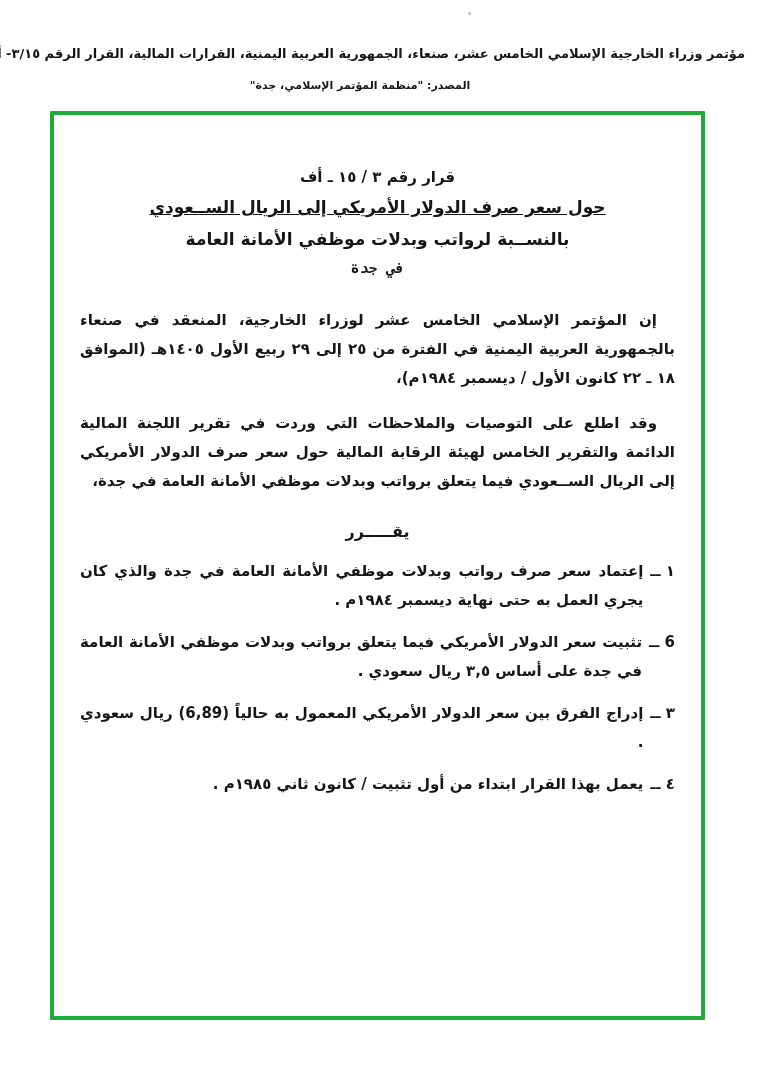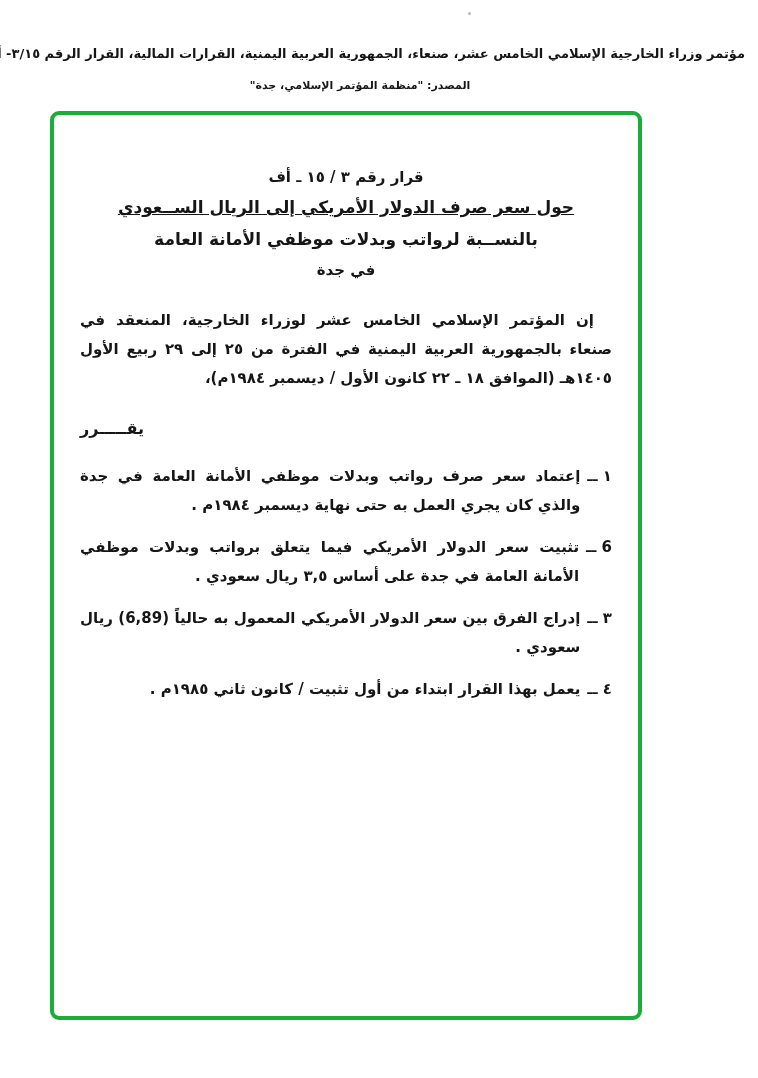--- a/index.html
+++ b/index.html
@@ -27,53 +27,53 @@
   }
   .hdr-line2 {
     position:absolute; top:79px; left:200px; width:320px;
     text-align:center;
     font-size:11px; font-weight:bold;
     direction:rtl;
   }
 
   .green-box {
     position:absolute; top:111px; left:50px;
-    width:592px; height:909px;
+    width:655px; height:909px;
     box-sizing:border-box;
     border:4px solid #1cad38;
-    border-radius:9px;
+    border-radius:1px;
     padding:52px 26px 0 26px;
   }
 
   .title-block { margin-bottom:26px; }
   .title-block p {
     margin:0 0 9px 0;
     text-align:center;
     font-weight:bold;
     line-height:1.35;
   }
   .title-num   { font-size:15px; }
   .title-main  { font-size:17px;text-decoration:underline; }
   .title-sub   { font-size:17px; }
-  .title-place { font-size:15px; }
+  .title-place { font-size:15px;font-family:Liberation Mono, monospace; }
 
   .para {
     margin:0 0 16px 0;
     font-size:15px; font-weight:bold;
     line-height:29px;
     text-align:justify;
     text-align-last:right;
     direction:rtl;
   }
   .para.indent { text-indent:18px; }
   .para.single { text-align:right; }
 
   .decide {
-    margin:26px 0 24px 0;
-    text-align:left;
+    margin:26px 0 16px 0;
+    text-align:center;
     font-size:16px; font-weight:bold;
   }
 
   .items { }
   .item {
     display:flex;
     direction:rtl;
     gap:7px;
     margin:0 0 13px 0;
     font-size:15px; font-weight:bold;
@@ -101,20 +101,21 @@
 
     <div class="title-block">
       <p class="title-num">قرار رقم ٣ / ١٥ ـ أف</p>
       <p class="title-main">حول سعر صرف الدولار الأمريكي إلى الريال الســعودي</p>
       <p class="title-sub">بالنســبة لرواتب وبدلات موظفي الأمانة العامة</p>
       <p class="title-place">في جدة</p>
     </div>
 
     <p class="para indent">إن المؤتمر الإسلامي الخامس عشر لوزراء الخارجية، المنعقد في صنعاء بالجمهورية العربية اليمنية في الفترة من ٢٥ إلى ٢٩ ربيع الأول ١٤٠٥هـ (الموافق ١٨ ـ ٢٢ كانون الأول / ديسمبر ١٩٨٤م)،</p>
 
+    <p class="para indent">وقد اطلع على التوصيات والملاحظات التي وردت في تقرير اللجنة المالية الدائمة والتقرير الخامس لهيئة الرقابة المالية حول سعر صرف الدولار الأمريكي إلى الريال الســعودي فيما يتعلق برواتب وبدلات موظفي الأمانة العامة في جدة،</p>
 
 
     <p class="decide">يقـــــرر</p>
 
     <div class="items">
 
       <div class="item">
         <span class="num">١ ــ</span>
         <span class="txt">إعتماد سعر صرف رواتب وبدلات موظفي الأمانة العامة في جدة والذي كان يجري العمل به حتى نهاية ديسمبر ١٩٨٤م .</span>
       </div>

